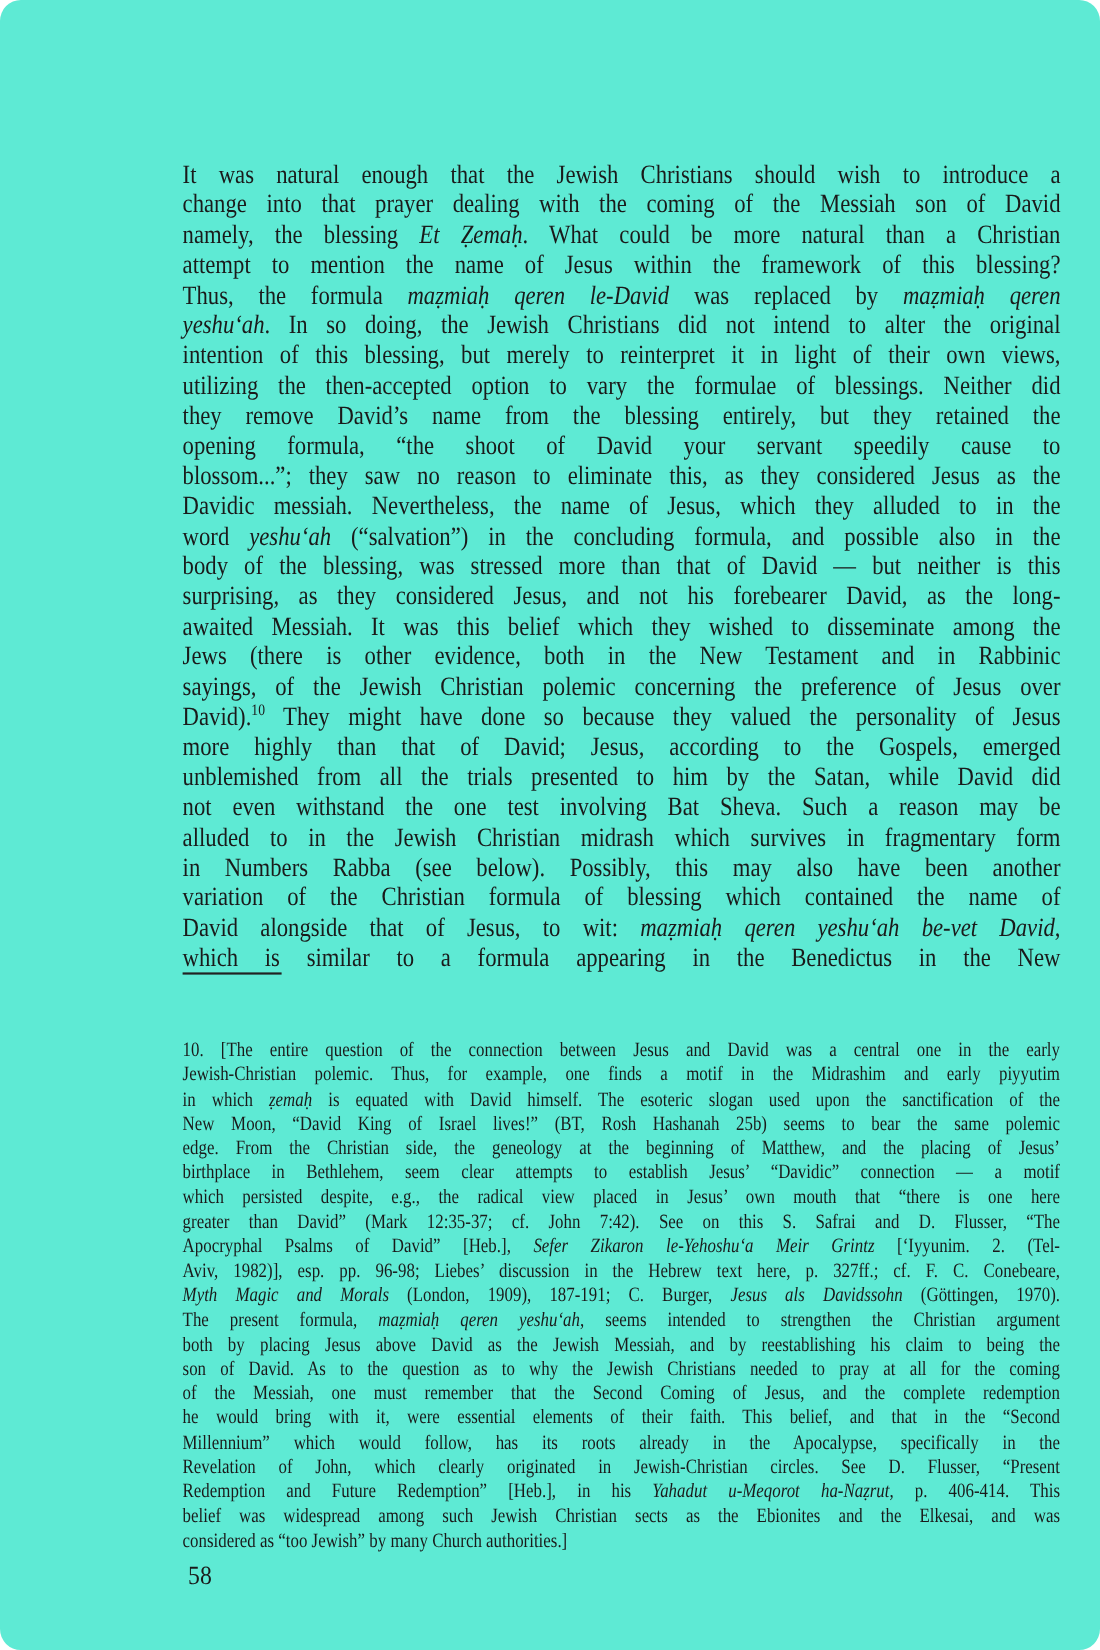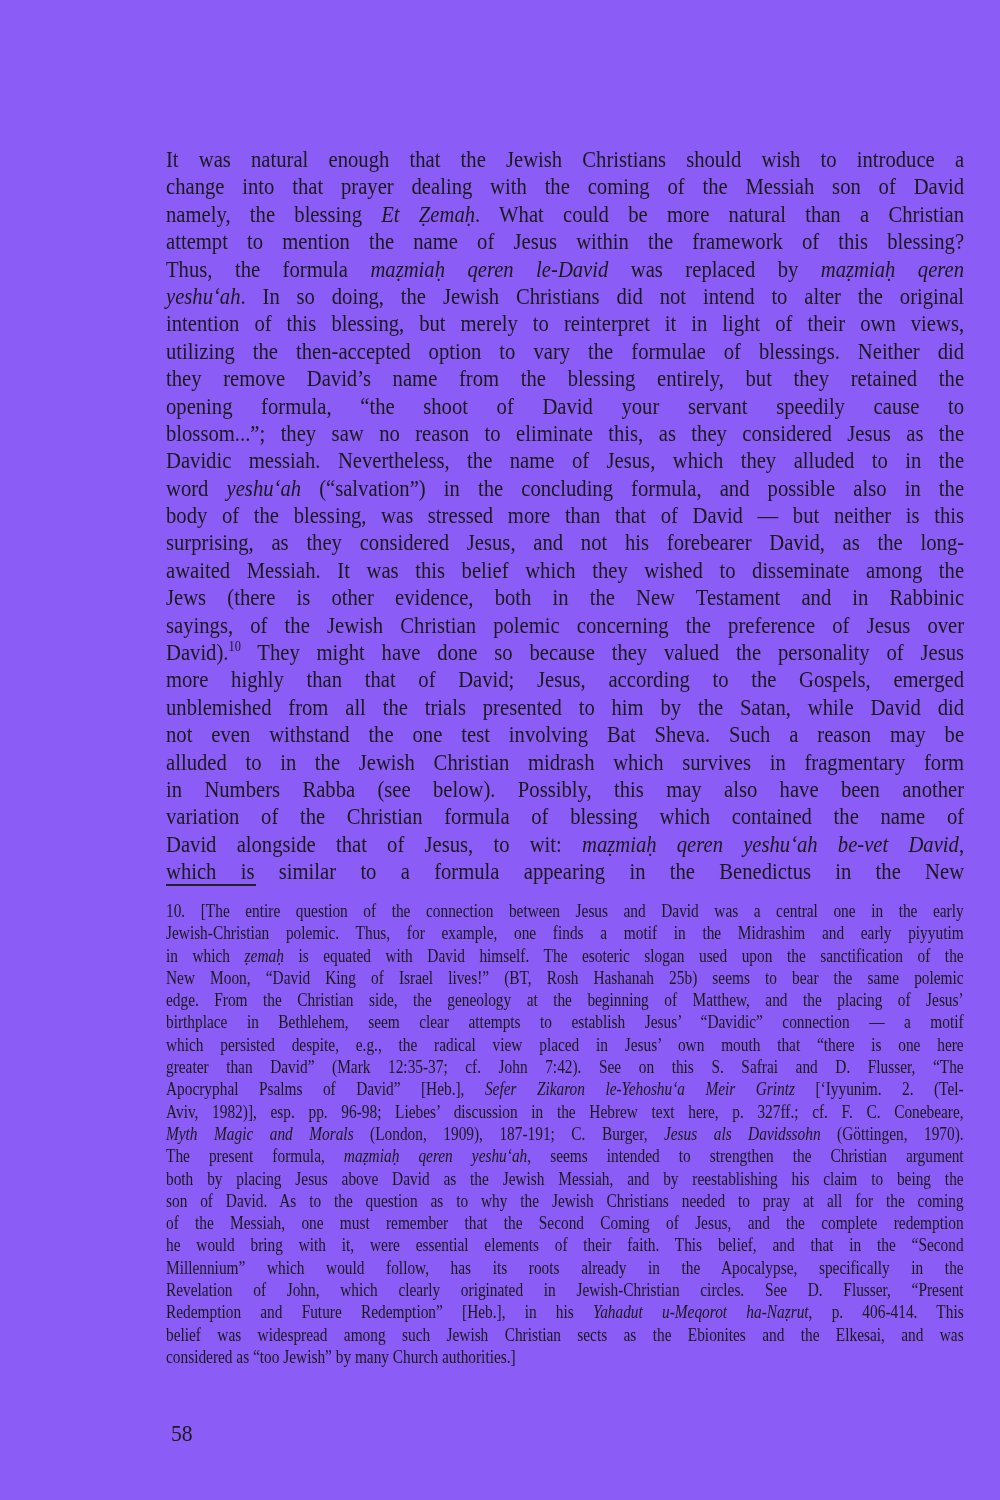--- a/index.html
+++ b/index.html
@@ -6,42 +6,43 @@
   body {
     width: 1000px; height: 1500px;
     background: #ffffff;
     position: relative;
     overflow: hidden;
     color: #1a1a1a;
     font-family: "Liberation Serif", "DejaVu Serif", serif;
   }
   .page {
     position: absolute; left: 0; top: 0; width: 1000px; height: 1500px;
-    background: #8b5cf6;
+    background: #5eead4;
+    border-radius: 19px;
   }
   .body-text {
     position: absolute; left: 166px; top: 146px; width: 798px;
   }
   .body-line {
     font-size: 24px;
     line-height: 27.4px;
     height: 27.4px;
     white-space: nowrap;
     text-align: justify;
     text-align-last: justify;
     transform: scaleX(0.86);
     transform-origin: left top;
     width: 928px;
   }
   .fn-rule {
     position: absolute; left: 166px; top: 884px; width: 90px; height: 2px;
     background: #222;
   }
   .footnote {
-    position: absolute; left: 166px; top: 900px; width: 798px;
+    position: absolute; left: 166px; top: 944px; width: 798px;
   }
   .fn-line {
     font-size: 18.5px;
     line-height: 22.3px;
     height: 22.3px;
     white-space: nowrap;
     text-align: justify;
     text-align-last: justify;
     transform: scaleX(0.83);
     transform-origin: left top;

